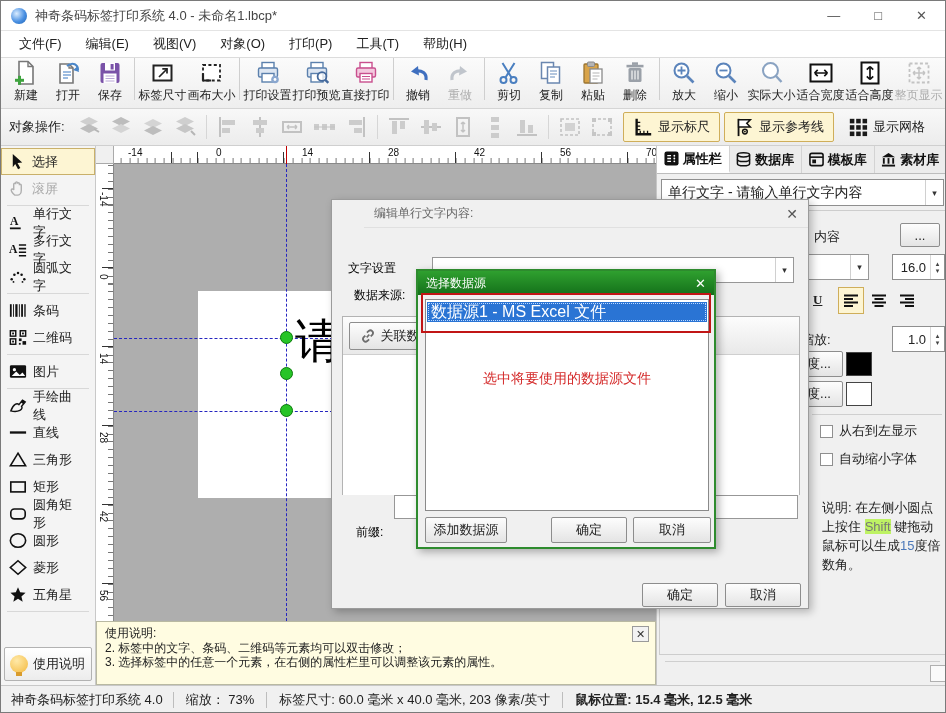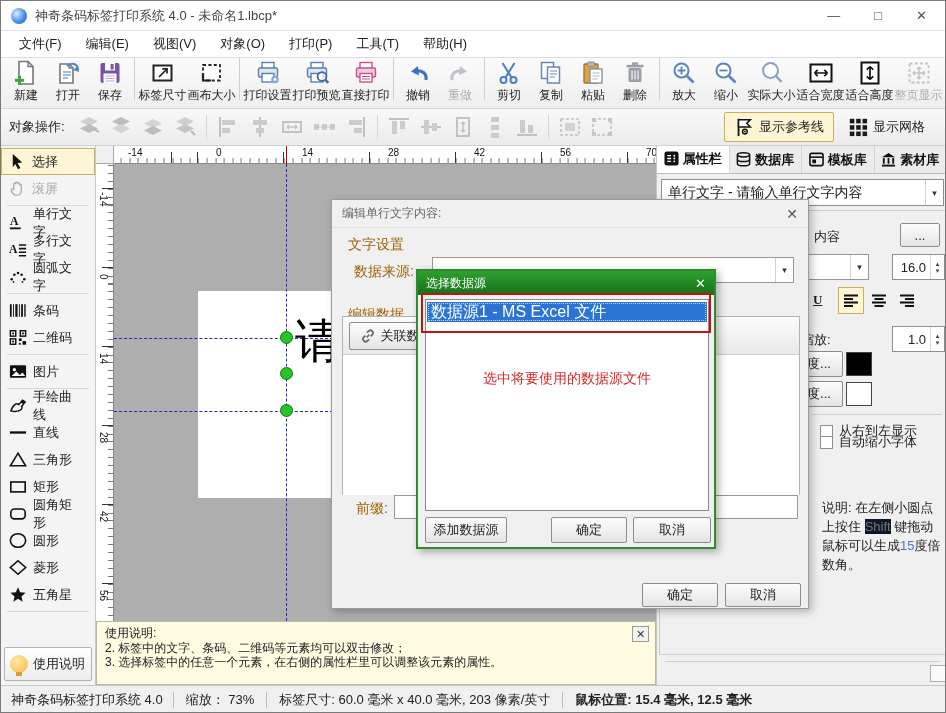--- a/index.html
+++ b/index.html
@@ -106,32 +106,32 @@
   .spin{background:#fff;border:1px solid #8f8f8f;display:flex;align-items:center;}
   .spin .val{flex:1;text-align:right;padding-right:4px;font-size:13px;}
   .spin .arr{width:14px;height:100%;display:flex;flex-direction:column;align-items:center;justify-content:center;
              font-size:7px;color:#444;border-left:1px solid #d8d8d8;line-height:7px;}
   .alignbtn{width:26px;height:27px;display:flex;align-items:center;justify-content:center;border:1px solid transparent;}
   .alignbtn.on{background:var(--hl);border-color:var(--hlb);}
   .swatch{position:absolute;width:26px;height:24px;border:1px solid #444;}
   .cbrow{position:absolute;display:flex;align-items:center;gap:6px;font-size:13px;}
   .cb{width:13px;height:13px;border:1px solid #8f8f8f;background:#fff;}
   .note{position:absolute;left:165px;top:352px;width:124px;font-size:13px;line-height:19px;color:#1c1c1c;}
-  .note .kbd{color:#777;background:#0f172a;}
+  .note .kbd{color:#777;background:#bef264;}
   .note .num{color:#4a77b8;}
   .rp-hline{position:absolute;left:8px;top:515px;width:275px;height:1px;background:#cfcfcf;}
   .rp-grip{position:absolute;left:273px;top:519px;width:17px;height:17px;background:#fafafa;border:1px solid #b0b0b0;}
   .div1{position:absolute;left:155px;top:268px;width:130px;height:1px;background:#cfcfcf;}
   
   .dialog{position:absolute;left:330px;top:198px;width:478px;height:410px;background:#f0f0f0;
           border:1px solid #9b9b9b;box-shadow:3px 3px 8px rgba(0,0,0,.25);z-index:10;}
   .dlg-titlerow{height:28px;border-bottom:1px solid #e0e0e0;display:flex;align-items:center;
-                padding:0 10px;font-size:12px;color:#666;}
+                padding:0 10px;font-size:12px;color:#666;margin-left:32px;}
   .dlg-close{margin-left:auto;font-size:14px;color:#555;}
-  .dlg-el{position:absolute;font-size:14px;color:#a16207;}
+  .dlg-el{position:absolute;font-size:12px;color:#000000;margin-top:24px;}
   .combo{background:#fff;border:1px solid #979797;display:flex;align-items:center;}
   .editgroup{position:absolute;left:10px;top:116px;width:458px;height:179px;border:1px solid #b3b3b3;}
   .editstrip{position:absolute;left:0;top:0;width:100%;height:38px;background:linear-gradient(#fcfcfc,#e9e9e9);
              border-bottom:1px solid #cfcfcf;}
   .linkbtn{position:absolute;left:6px;top:5px;width:94px;height:28px;gap:5px;}
   .textarea{position:absolute;left:0;top:38px;width:100%;height:140px;background:#fff;}
   .input{background:#fff;border:1px solid #979797;}
   
   .dsdialog{position:absolute;left:415px;top:268px;width:300px;height:280px;background:#f0f0f0;
             border:2px solid #2e8b2e;z-index:20;box-shadow:3px 3px 8px rgba(0,0,0,.3);}
@@ -494,20 +494,29 @@
     <span class="gi">
         <svg viewBox="0 0 26 24" width="26" height="24">
           <rect x="4" y="4" width="18" height="16" fill="none" stroke="#c2c2c2" stroke-width="1.6" stroke-dasharray="3 2"></rect>
           <rect x="3" y="3" width="4" height="4" fill="#c6c6c6"></rect>
           <rect x="19" y="3" width="4" height="4" fill="#c6c6c6"></rect>
           <rect x="3" y="17" width="4" height="4" fill="#c6c6c6"></rect>
           <rect x="19" y="17" width="4" height="4" fill="#c6c6c6"></rect>
         </svg>
       </span>
     <div class="toggles">
+      <div class="toggle on">
+        <span>
+            <svg viewBox="0 0 22 22" width="20" height="20">
+              <path d="M4 2v17h16" fill="none" stroke="#111" stroke-width="2.6"></path>
+              <path d="M8 19v-4M12 19v-4M16 19v-4M4 6h4M4 10h4M4 14h4" stroke="#111" stroke-width="1.4"></path>
+            </svg>
+          </span>
+        <span>显示标尺</span>
+      </div>
       <div class="toggle on">
         <span>
             <svg viewBox="0 0 22 22" width="20" height="20">
               <path d="M5 2v19" stroke="#111" stroke-width="2"></path>
               <path d="M5 3h13l-4 4 4 4H5z" fill="#fff" stroke="#111" stroke-width="1.6"></path>
               <circle cx="12" cy="16" r="2.6" fill="none" stroke="#111" stroke-width="1.6"></circle>
               <circle cx="12" cy="16" r="1" fill="#111"></circle>
             </svg>
           </span>
         <span>显示参考线</span>
@@ -798,21 +807,21 @@
     <div class="btn" style="position:absolute;left:138px;top:205px;width:48px;height:26px">度...</div>
     <div class="swatch" style="left:189px;top:206px;background:#000"></div>
     <div class="btn" style="position:absolute;left:138px;top:235px;width:48px;height:26px">度...</div>
     <div class="swatch" style="left:189px;top:236px;background:#fff"></div>
 
     <div class="div1"></div>
     <div class="cbrow" style="left:163px;top:276px">
       <span class="cb"></span>
       <span>从右到左显示</span>
     </div>
-    <div class="cbrow" style="left:163px;top:287px">
+    <div class="cbrow" style="left:163px;top:304px">
       <span class="cb"></span>
       <span>自动缩小字体</span>
     </div>
 
     <div class="note"><span>说明: 在左侧小圆点上按住 </span><span class="kbd">Shift</span><span> 键拖动鼠标可以生成</span><span class="num">15</span><span>度倍数角。</span></div>
 
     <div class="rp-hline"></div>
     <div class="rp-grip"></div>
   </div>
 

